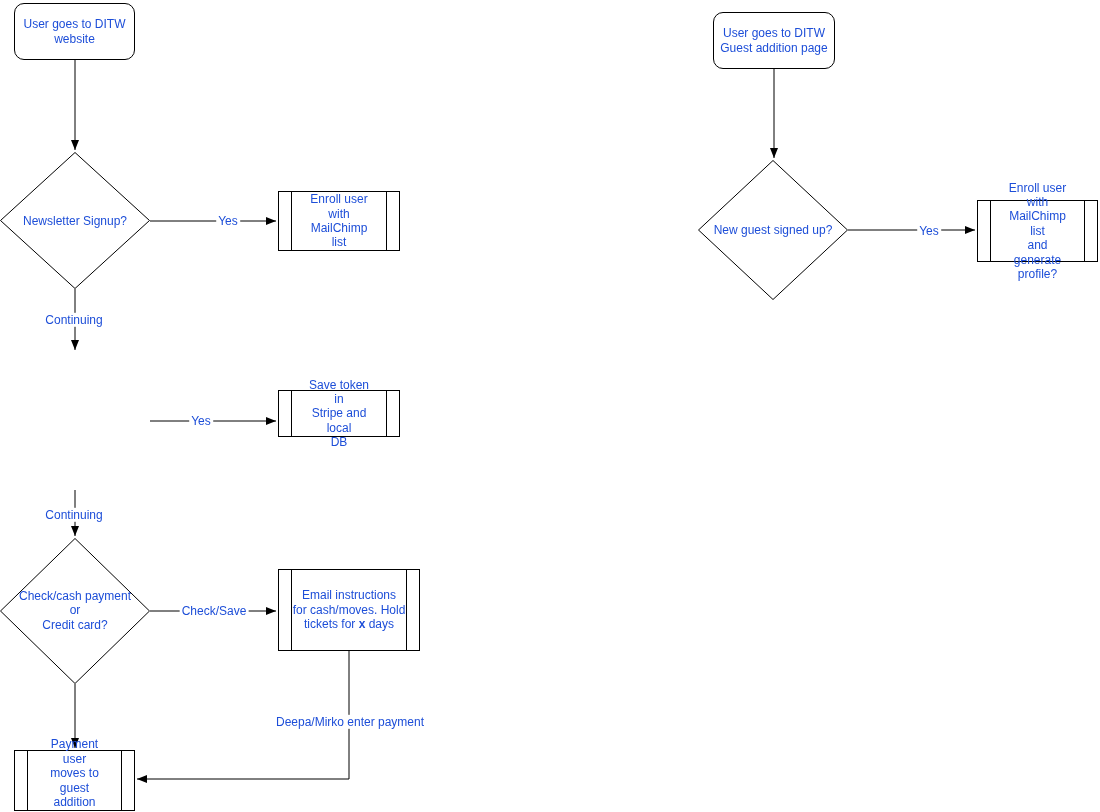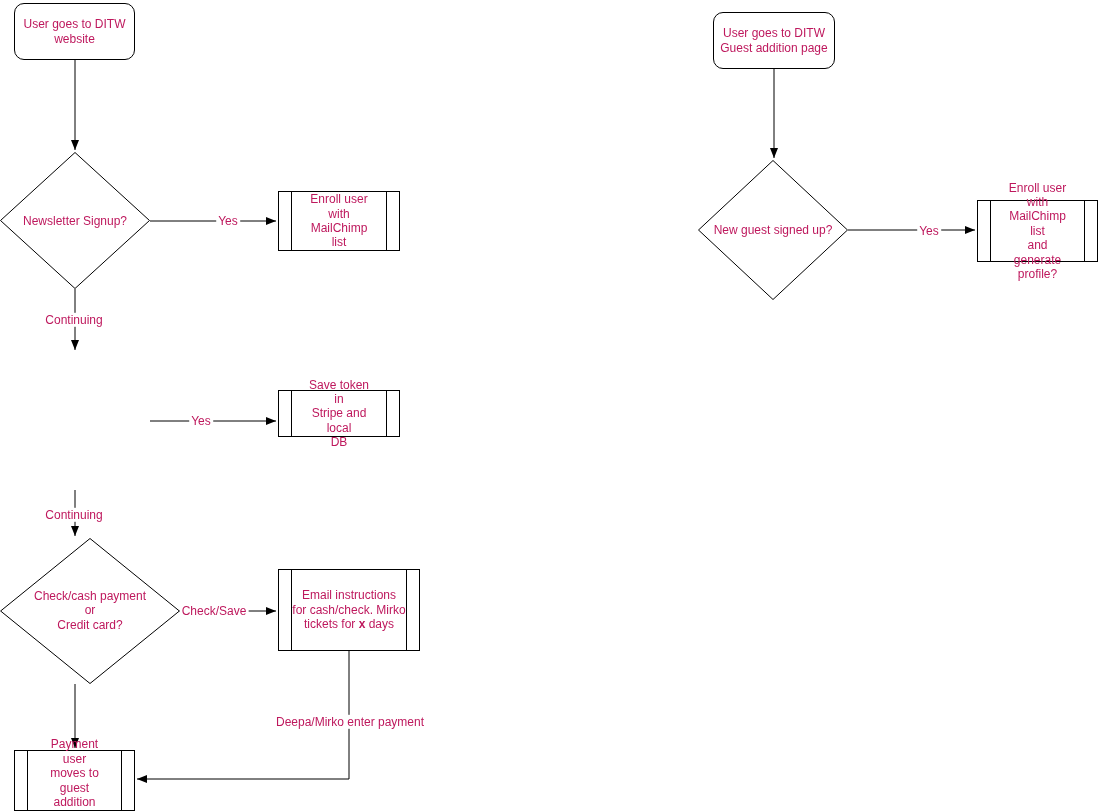--- a/index.html
+++ b/index.html
@@ -1,18 +1,18 @@
 <!DOCTYPE html>
 <html><head>
 <meta charset="utf-8">
 <style>
   html,body { margin:0; padding:0; background:#ffffff; }
   .canvas {
     position:relative; width:1100px; height:812px; background:#ffffff;
-    font-family:"Liberation Sans", sans-serif; font-size:12px; color:#be185d;
+    font-family:"Liberation Sans", sans-serif; font-size:12px; color:#1d4ed8;
     overflow:hidden;
   }
   .edge-layer { position:absolute; left:0; top:0; width:1100px; height:812px; }
   .node {
     position:absolute; display:flex; align-items:center; justify-content:center;
     text-align:center; line-height:1.2; box-sizing:border-box;
   }
   .prelines { white-space:pre-line; }
   .rounded {
     border:1px solid #000; border-radius:10px; background:#fff; padding:0 6px;
@@ -77,32 +77,32 @@
 MailChimp list</div>
   </div>
 
 
   <div class="node subproc" style="left:278px; top:390px; width:122px; height:47px;">
     <div class="prelines">Save token in
 Stripe and local
 DB</div>
   </div>
 
-  <div class="diamond" style="left:0px; top:538px; width:150px; height:146px;padding-left:30px;">
+  <div class="diamond" style="left:0px; top:538px; width:150px; height:146px;">
     <svg viewBox="0 0 150 146" preserveAspectRatio="none">
       <polygon points="75,0.5 149.5,73 75,145.5 0.5,73" fill="#fff" stroke="#000" stroke-width="1" vector-effect="non-scaling-stroke"></polygon>
     </svg>
     <div class="dlabel prelines">Check/cash payment
 or
 Credit card?</div>
   </div>
 
   <div class="node subproc" style="left:278px; top:569px; width:142px; height:82px; padding:0 13px;">
     <div class="prelines"><span>Email instructions
-for cash/check. Mirko
+for cash/moves. Hold
 tickets for </span><span class="bold">x</span><span> days</span></div>
   </div>
 
   <div class="node subproc" style="left:14px; top:750px; width:121px; height:61px;justify-content:center;">
     <div class="prelines">Payment user
 moves to guest
 addition page</div>
   </div>
 
   <div class="node rounded" style="left:713px; top:12px; width:122px; height:57px;">

